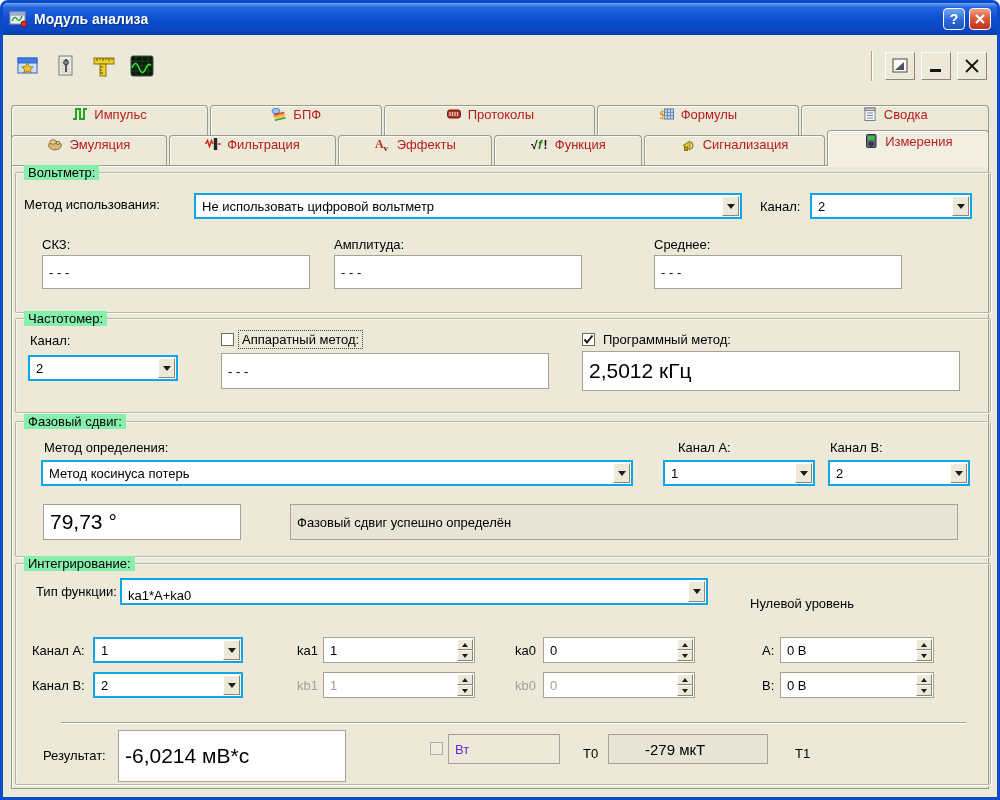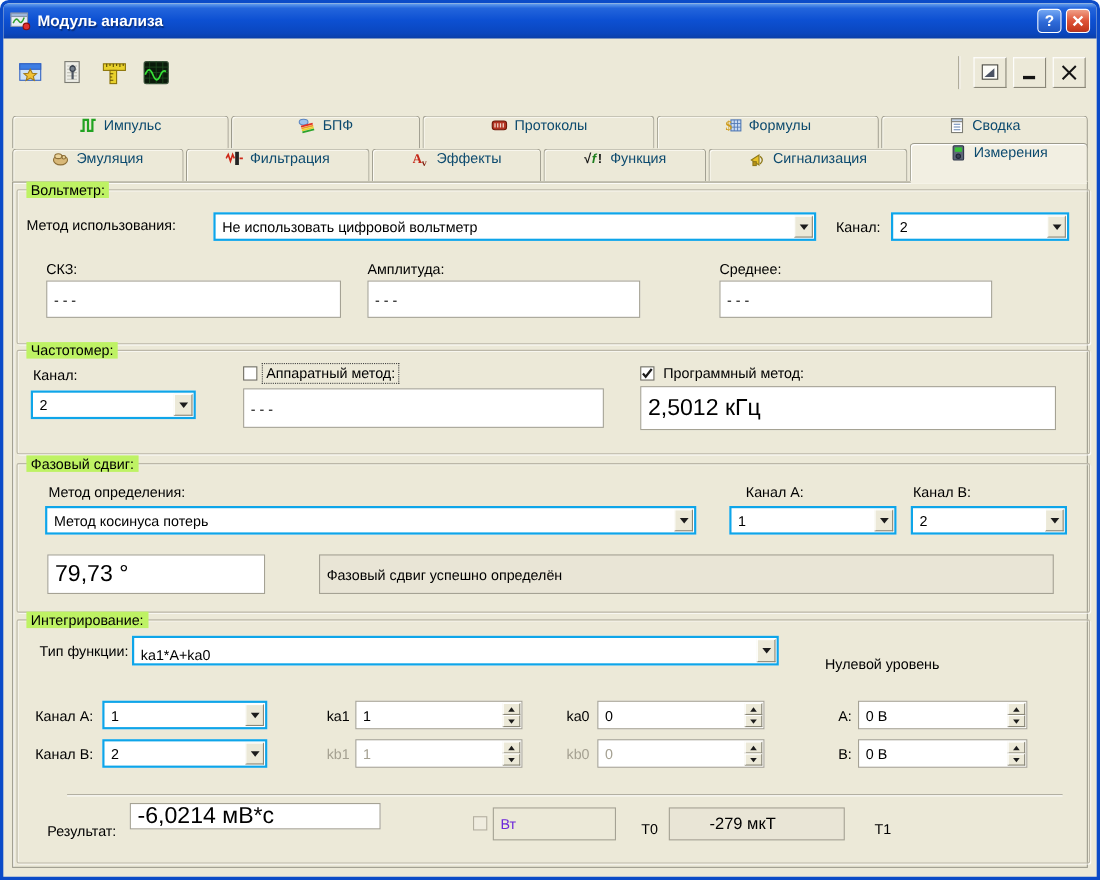--- a/index.html
+++ b/index.html
@@ -23,34 +23,34 @@
   .toolbar{ height:62px; flex:0 0 62px; display:flex; align-items:center; padding:0 10px; position:relative;}
   .tool-ico{ width:30px;height:30px;display:flex;align-items:center;justify-content:center;margin-right:8px;}
   .tool-sep{ width:2px;height:30px;margin:0 6px 0 0;border-left:1px solid #A9A593;border-right:1px solid #fff;}
   .tool-right{ margin-left:auto; display:flex; align-items:center;}
   .tool-btn{ width:30px;height:28px;margin-left:6px;background:#ECE9D8;
     border:1px solid; border-color:#FFFFFF #8A8778 #8A8778 #FFFFFF;
     display:flex;align-items:center;justify-content:center;}
   
   .tabs{ margin:8px 8px 0; flex:0 0 60px;}
   .tab-row{ display:flex; height:30px;}
-  .tab{ flex:1 1 auto; display:flex; align-items:flex-start; justify-content:center; gap:6px;
-    font-size:13px; color:#0c4a6e; background:#ECE9D8; position:relative;
+  .tab{ flex:1 1 auto; display:flex; align-items:flex-end; justify-content:center; gap:6px;
+    font-size:13px; color:#b91c1c; background:#ECE9D8; position:relative;
     border:1px solid #9C9A8C; border-bottom:none; border-radius:4px 4px 0 0;
-    box-shadow:inset 1px 1px 0 #FBFAF4; padding:0 6px; white-space:nowrap; cursor:default;}
+    box-shadow:inset 1px 1px 0 #FBFAF4; padding:16px 6px; white-space:nowrap; cursor:default;}
   .tab + .tab{ margin-left:2px;}
   .tab .ticon{ display:flex; align-items:center;}
   .tab.active{ margin-top:-5px; z-index:5; background:#F2EFE2; box-shadow:inset 1px 1px 0 #fff;}
   .tab.active::after{ content:""; position:absolute; left:0; right:0; bottom:-2px; height:3px; background:#F2EFE2;}
   
   .panel{ flex:1 1 auto; margin:0 8px 8px; position:relative;
     border:1px solid #9C9A8C; box-shadow:inset 1px 1px 0 #fff; background:#ECE9D8;}
   .group{ position:absolute; left:3px; width:976px; border:1px solid #BBB7A8;
     border-radius:2px; box-shadow:1px 1px 0 rgba(255,255,255,.85), inset 1px 1px 0 rgba(255,255,255,.6);}
-  .group-label{ position:absolute; top:-8px; left:8px; background:#bef264; padding:0 4px; font-size:13px;}
+  .group-label{ position:absolute; top:-8px; left:8px; background:#86efac; padding:0 4px; font-size:13px;}
   .lbl{ position:absolute; font-size:13px; white-space:nowrap;}
   .lbl.gray{ color:#A5A192;}
   .lbl.focus-dotted{ outline:1px dotted #444; padding:1px 3px; margin:-1px -3px;}
   .field{ position:absolute; background:#fff; border:1px solid #A5A294;
     font-size:13px; display:flex; align-items:center; padding:0 6px; overflow:hidden;}
   .field.big{ font-size:21px;}
   .field.mid{ font-size:15px;padding-left:36px;}
   .field.ro{ background:#E9E5D6; }
   .field.disabled{ background:#ECE9D8; color:#6d28d9;}
   
@@ -457,21 +457,21 @@
             </span>
             <span class="sb">
               <i class="tri-dn"></i>
             </span>
           </span>
       </div>
 
       <div class="hsep" style="left:45px; top:158px; width:905px;"></div>
 
       <span class="lbl" style="left:27px; top:184px;">Результат:</span>
-      <div class="field big" style="left:102px; top:166px; width:228px; height:24px;">
+      <div class="field big" style="left:102px; top:166px; width:228px; height:52px;">
         <span>-6,0214 мВ*с</span>
       </div>
       <span class="cb disabled" style="left:414px; top:178px;">
         
       </span>
       <div class="field disabled" style="left:432px; top:170px; width:112px; height:30px;">
         <span>Вт</span>
       </div>
       <span class="lbl" style="left:567px; top:182px;">T0</span>
       <div class="field ro mid" style="left:592px; top:170px; width:160px; height:30px;">

